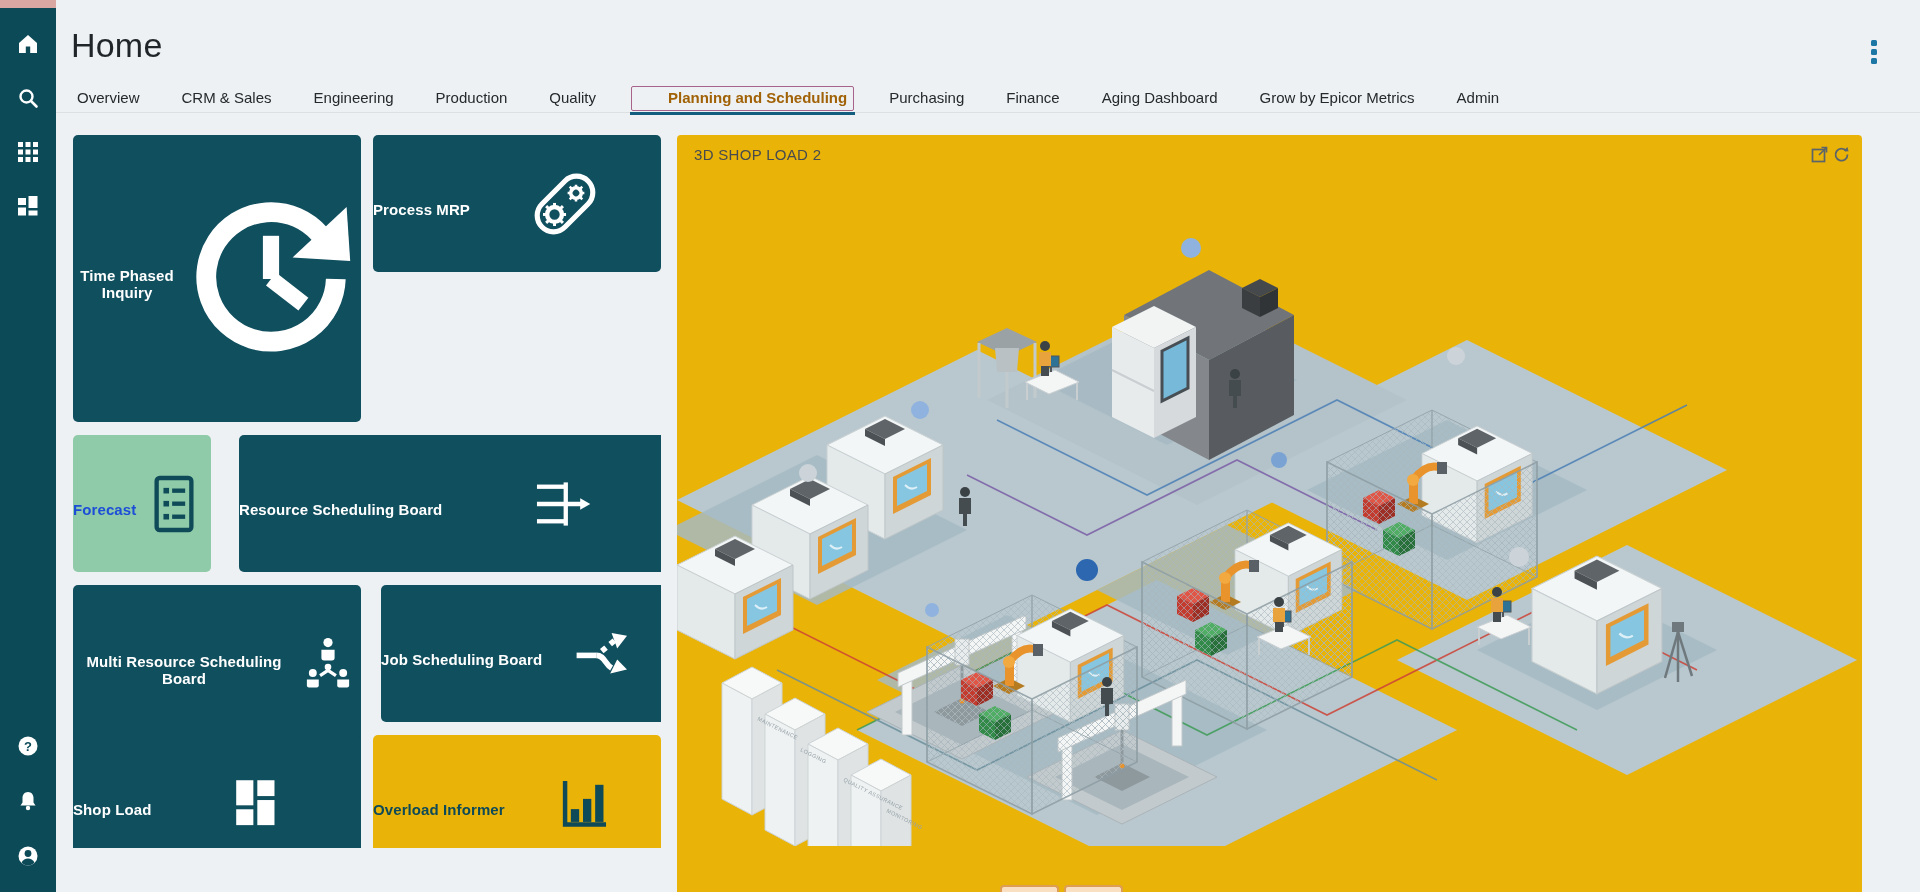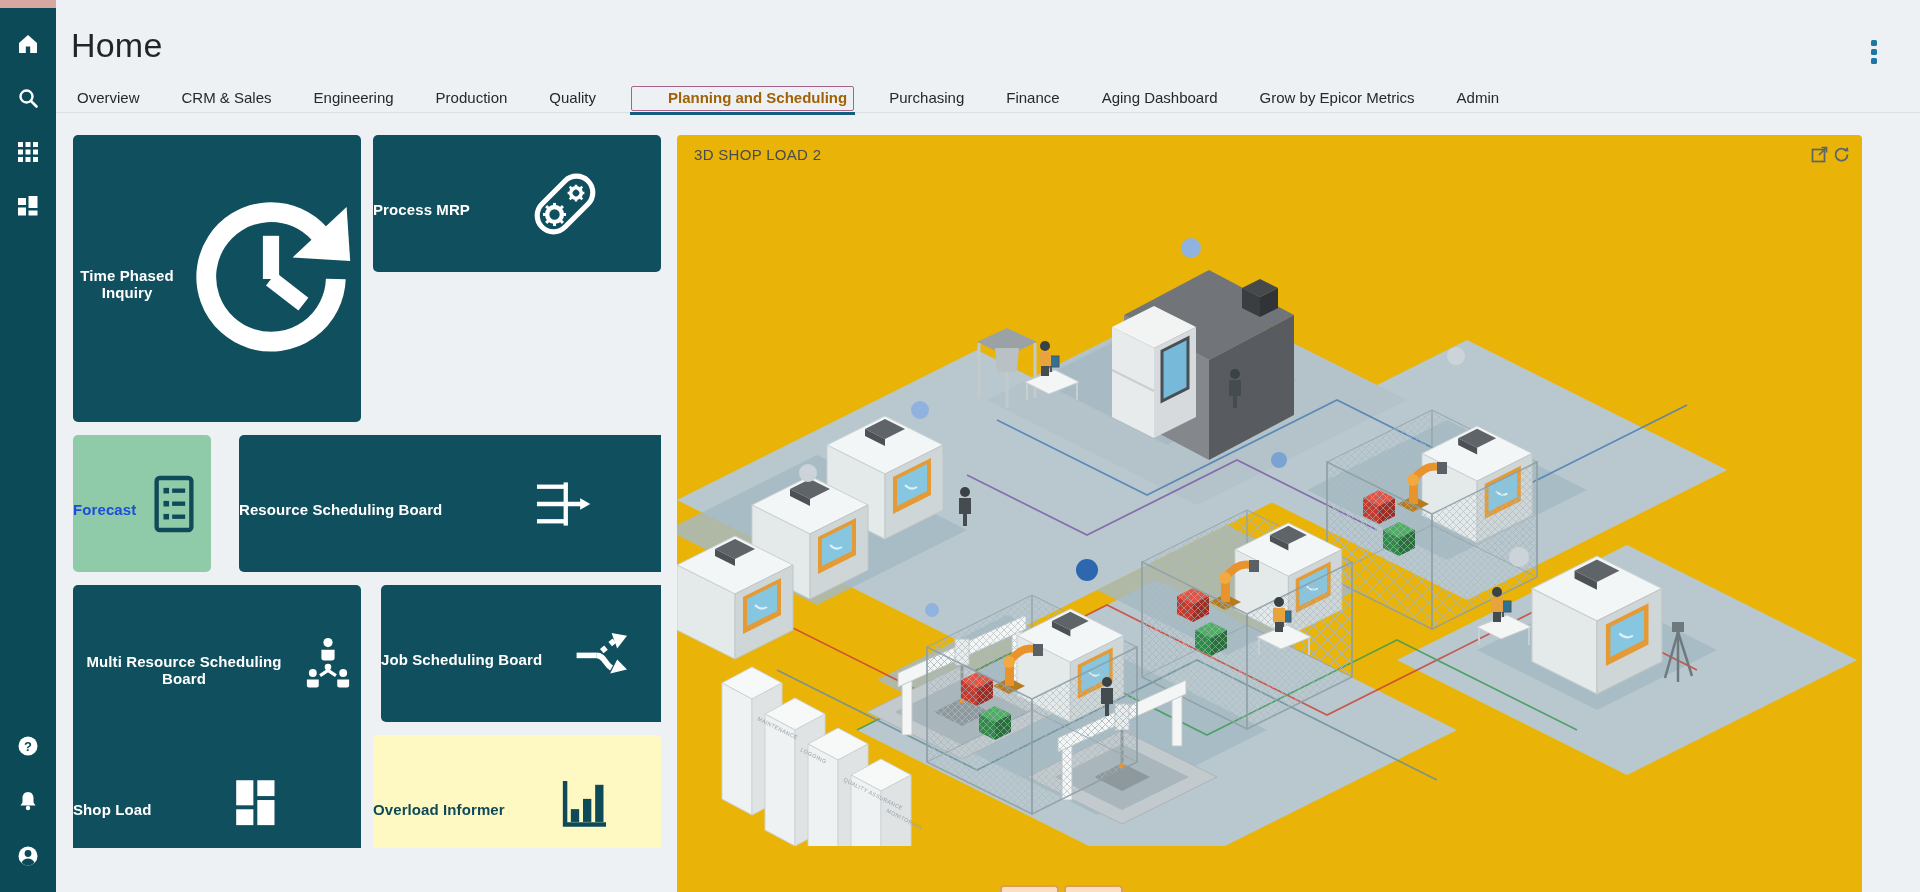--- a/index.html
+++ b/index.html
@@ -66,21 +66,21 @@
   .tile-grid { position:absolute; left:73px; top:135px; width:588px; height:713px; overflow:hidden; }
   .tile {
     position:absolute; border:none; border-radius:5px; cursor:pointer; padding:0;
     display:flex; flex-direction:row; align-items:center;
     font-family:inherit;
   }
   .tile .lbl { margin-top:11px; font-size:15px; font-weight:600; letter-spacing:.1px; }
   .tile .ico { flex:1; width:100%; display:flex; align-items:center; justify-content:center; }
   .tile.dark  { background:#104F5E; color:#FFFFFF; }
   .tile.green { background:#8FCBA8; color:#1d4ed8; }
-  .tile.blue  { background:#fef9c3; color:#0E4A58; }
+  .tile.blue  { background:#eab308; color:#0E4A58; }
 
   
   .panel {
     position:absolute; left:677px; top:135px; width:1185px; height:793px;
     background:#eab308; border-radius:4px; overflow:hidden;
   }
   .panel-title {
     position:absolute; left:17px; top:11px; font-size:15px; color:#474B4E; letter-spacing:.3px;
   }
   .panel-actions { position:absolute; right:12px; top:11px; display:flex; gap:4px; }

